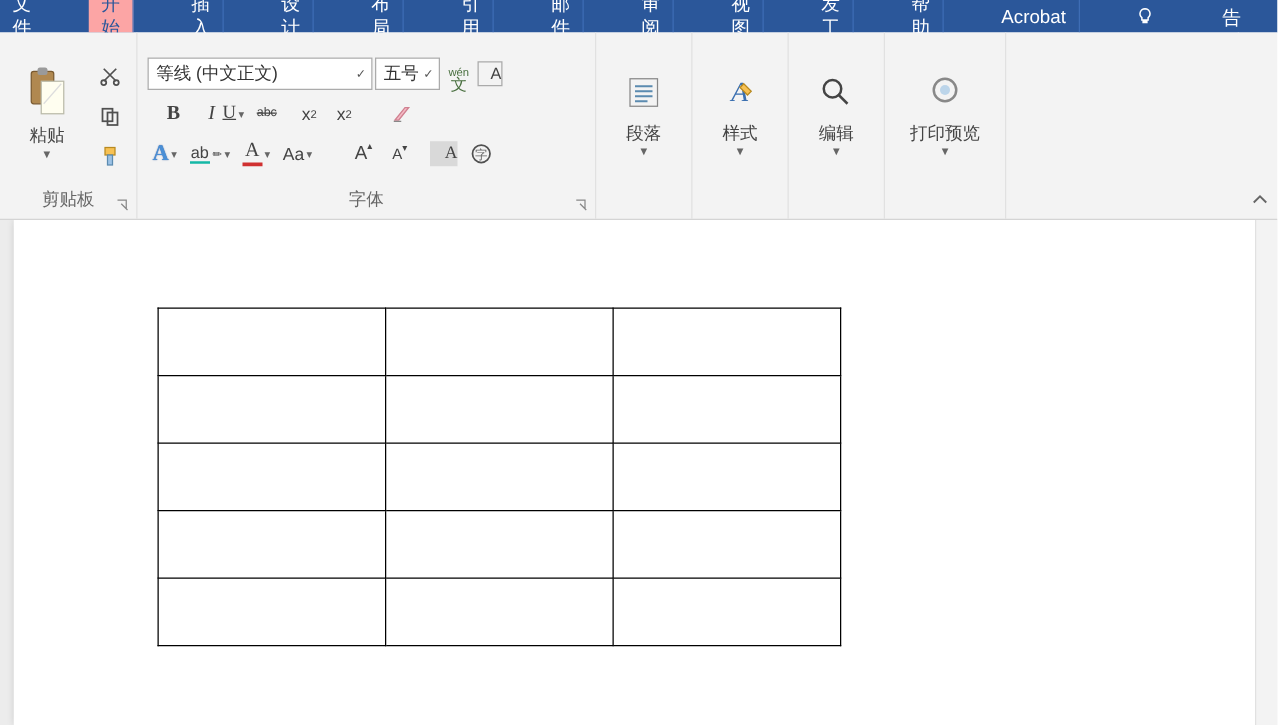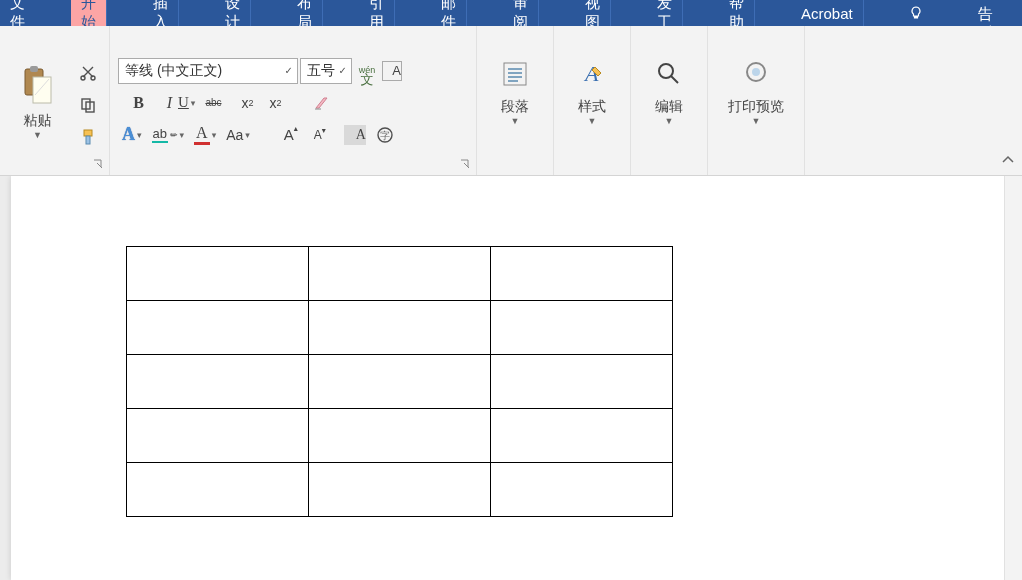--- a/index.html
+++ b/index.html
@@ -111,20 +111,21 @@
             </svg>
         </span>
         <span class="tool">
           <svg viewBox="0 0 18 18">
               <rect x="5" y="2" width="8" height="6" fill="#f7c153" stroke="#b88a20"></rect>
               <rect x="7" y="8" width="4" height="8" fill="#9cc2e5" stroke="#5b8bb0"></rect>
             </svg>
         </span>
       </div>
     </div>
+    <div class="group-label">剪贴板</div>
     <span class="dlg-launcher">
       <svg viewBox="0 0 14 14">
           <path d="M3 3h7v7M6 6l5 5" stroke="#888" fill="none"></path>
         </svg>
     </span>
   </div>
 
   <div class="group">
     <div class="group-body">
       <div class="font-rows">
@@ -188,20 +189,21 @@
           <span class="tool" style="background:#d9d9d9;width:22px;height:20px;font-family:serif;font-size:14px;">A</span>
           <span class="tool">
             <svg viewBox="0 0 18 18">
                 <circle cx="9" cy="9" r="7" class="icon-stroke"></circle>
                 <text x="9" y="13" text-anchor="middle" font-size="10" fill="#666">字</text>
               </svg>
           </span>
         </div>
       </div>
     </div>
+    <div class="group-label">字体</div>
     <span class="dlg-launcher">
       <svg viewBox="0 0 14 14">
           <path d="M3 3h7v7M6 6l5 5" stroke="#888" fill="none"></path>
         </svg>
     </span>
   </div>
 
   <div class="group">
     <div class="group-body">
       <div class="big-btn">

